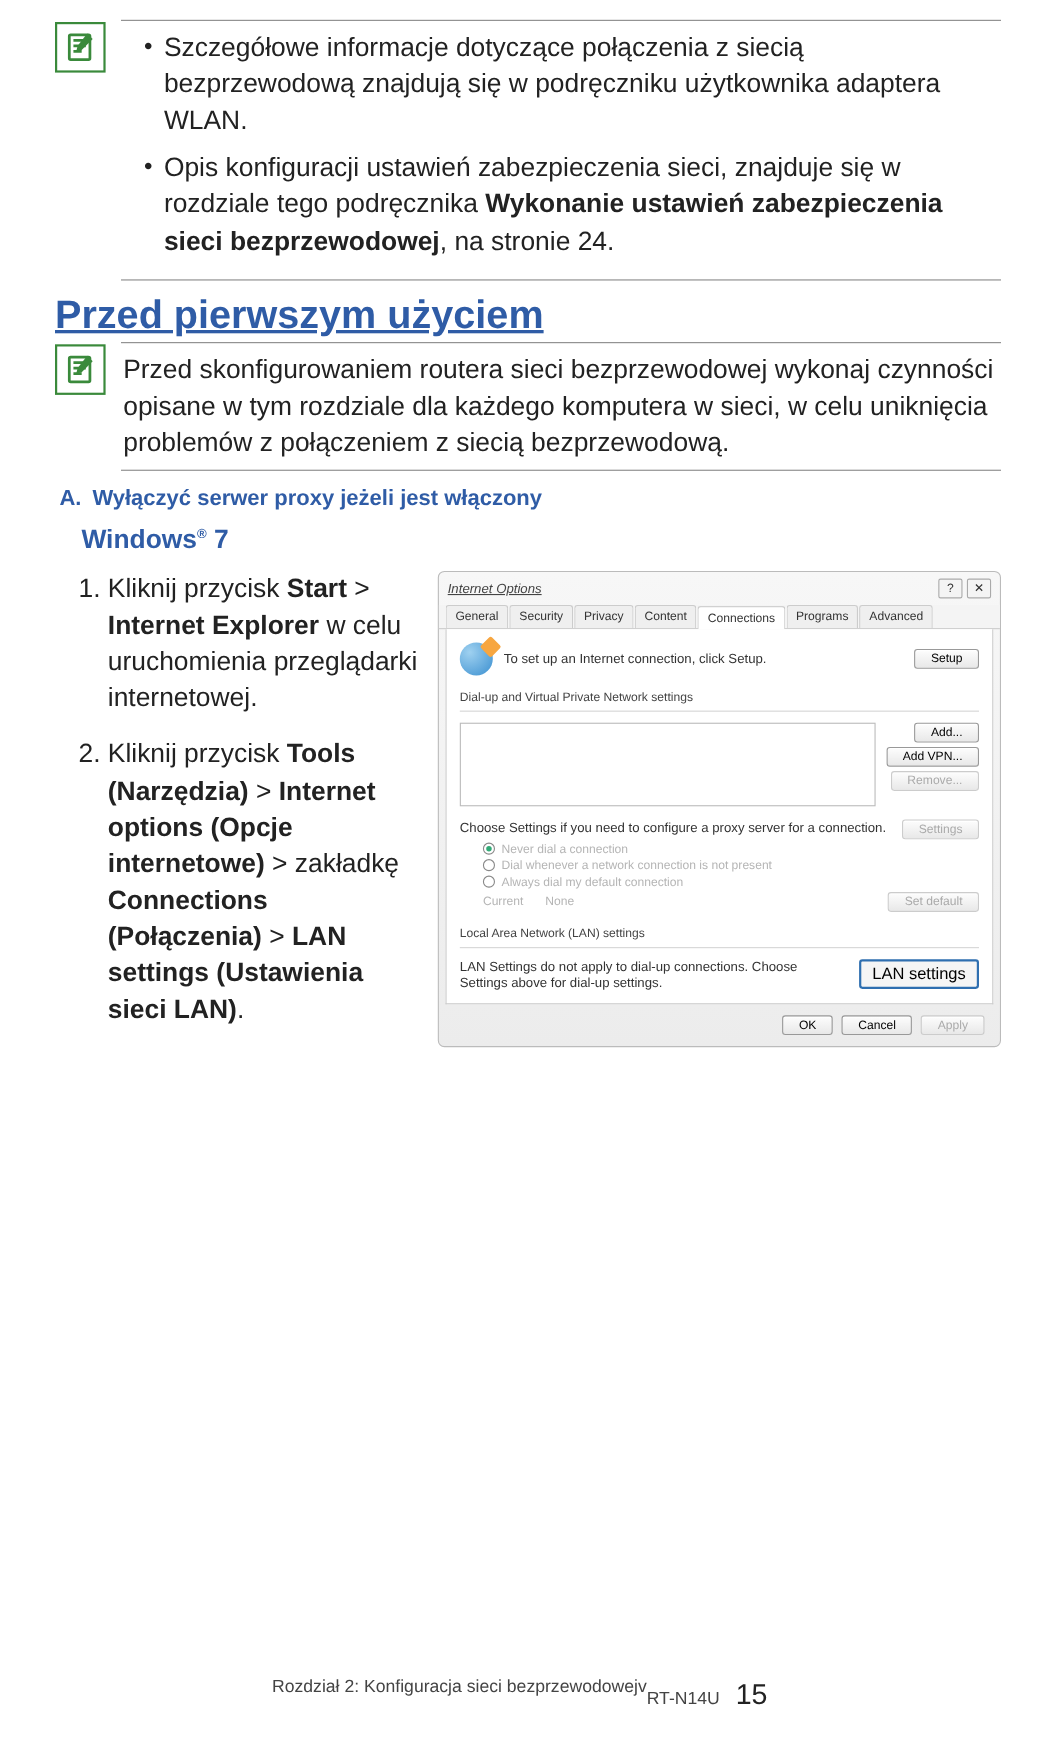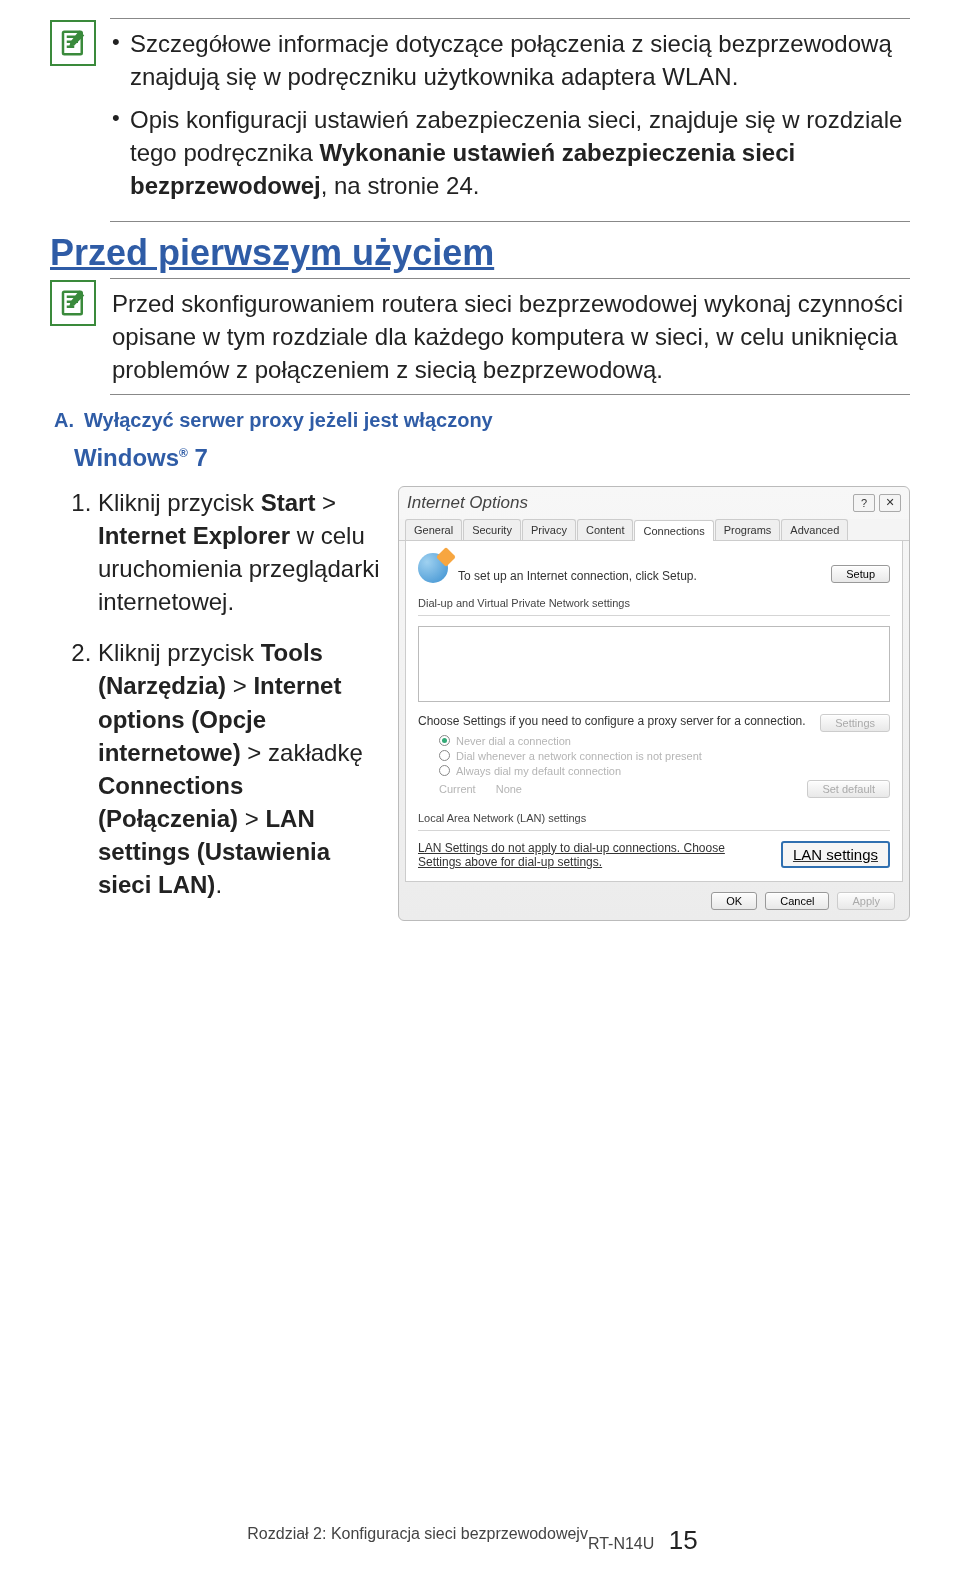--- a/index.html
+++ b/index.html
@@ -23,21 +23,21 @@
   .note-icon svg { width: 30px; height: 30px; }
   .note-body {
     flex: 1;
     border-top: 1px solid #888;
     border-bottom: 1px solid #888;
     padding: 8px 2px;
     font-size: 24px;
     line-height: 1.38;
   }
   .note-body ul { list-style: none; padding-left: 18px; }
-  .note-body li { position: relative; margin-bottom: 10px; }
+  .note-body li { position: relative; margin-bottom: 10px; margin-left: 19px; }
   .note-body li::before {
     content: "•"; position: absolute; left: -18px; top: 0; font-size: 22px;
   }
   .bold { font-weight: bold; }
   .h2 {
     color: #2f5ca6;
     font-size: 36px;
     font-weight: bold;
     margin: 10px 0 4px 0;
     text-decoration: underline;
@@ -69,37 +69,37 @@
     border-radius: 6px;
     font-size: 12px;
     color: #333;
     padding-bottom: 10px;
     filter: blur(0.3px);
   }
   .dlg-title {
     display: flex; align-items: center; justify-content: space-between;
     padding: 6px 8px;
   }
-  .dlg-title .t { font-size: 17px; font-style: italic; color: #444; }
+  .dlg-title .t { font-size: 12px; font-style: italic; color: #444; text-decoration: underline; }
   .dlg-title .ctrls { display: flex; gap: 4px; }
   .dlg-title .ctrls span {
     display: inline-flex; width: 22px; height: 18px;
     border: 1px solid #aaa; border-radius: 2px; background: #f4f4f4;
     align-items: center; justify-content: center; font-size: 11px;
   }
   .tabs { display: flex; background: #f4f4f4; border-bottom: 1px solid #ccc; padding: 0 6px; }
   .tab {
     padding: 4px 8px; margin-right: 1px;
     border: 1px solid #ccc; border-bottom: none;
     border-radius: 3px 3px 0 0;
     background: #efefef; font-size: 11px;
   }
   .tab.active { background: #fff; position: relative; top: 1px; }
   .tab-body { background: #fff; margin: 0 6px 6px 6px; border: 1px solid #ccc; border-top: none; padding: 12px; }
-  .setup-row { display: flex; align-items: flex-end; gap: 10px; }
+  .setup-row { display: flex; align-items: center; gap: 10px; }
   .globe {
     width: 30px; height: 30px; border-radius: 50%;
     background: radial-gradient(circle at 30% 30%, #9fd1f0, #3a8fd0);
     position: relative;
   }
   .globe::after {
     content: ""; position: absolute; right: -5px; top: -3px;
     width: 14px; height: 14px; background: #f7a640; border-radius: 2px;
     transform: rotate(45deg);
   }
@@ -118,21 +118,21 @@
   .btncol { display: flex; flex-direction: column; gap: 4px; align-items: flex-end; }
   .dial-row { display: flex; gap: 10px; }
   .dial-row .listbox { flex: 1; }
   .radio-row, .kv-row { font-size: 11px; color: #555; margin: 3px 0; display: flex; align-items: center; gap: 6px; padding-left: 21px; }
   .radio { width: 11px; height: 11px; border: 1px solid #888; border-radius: 50%; display: inline-block; }
   .radio.on::after {
     content: ""; display: block; width: 5px; height: 5px; background: #3a7; border-radius: 50%; margin: 2px;
   }
   .radio-row.dis, .kv-row.dis { color: #b5b5b5; }
   .proxy-row { display: flex; justify-content: space-between; align-items: flex-start; gap: 10px; margin-top: 6px; }
-  .lan-row { display: flex; justify-content: center; align-items: flex-start; gap: 10px; margin-top: 6px; text-decoration: underline; }
+  .lan-row { display: flex; justify-content: center; align-items: flex-start; gap: 10px; margin-top: 6px; }
   .lan-btn { border: 2px solid #2f6fb0; padding: 3px 10px; border-radius: 3px; background: #f5f5f5; font-size: 15px; }
   .dlg-buttons { display: flex; gap: 8px; justify-content: flex-end; padding: 4px 14px 0 0; }
   .footer {
     position: absolute; bottom: 24px; left: 50px; right: 65px;
     display: flex; justify-content: center;
     font-size: 16px; color: #444;
   }
   .footer .pn { font-size: 26px; color: #222; margin-left: 10px; }
 </style>
 </head>
@@ -210,20 +210,25 @@
       <div class="setup-row">
         <div class="globe"></div>
         <div style="flex:1">To set up an Internet connection, click Setup.</div>
         <button class="winbtn">Setup</button>
       </div>
 
       <div class="fieldset-label">Dial-up and Virtual Private Network settings</div>
       <div class="hr"></div>
       <div class="dial-row">
         <div class="listbox"></div>
+        <div class="btncol">
+          <button class="winbtn">Add...</button>
+          <button class="winbtn">Add VPN...</button>
+          <button class="winbtn dis">Remove...</button>
+        </div>
       </div>
       <div class="proxy-row">
         <div style="flex:1">Choose Settings if you need to configure a proxy server for a connection.</div>
         <button class="winbtn dis">Settings</button>
       </div>
       <div class="radio-row dis">
           <span class="radio on"></span>
           <span>Never dial a connection</span>
         </div>
       <div class="radio-row dis">

